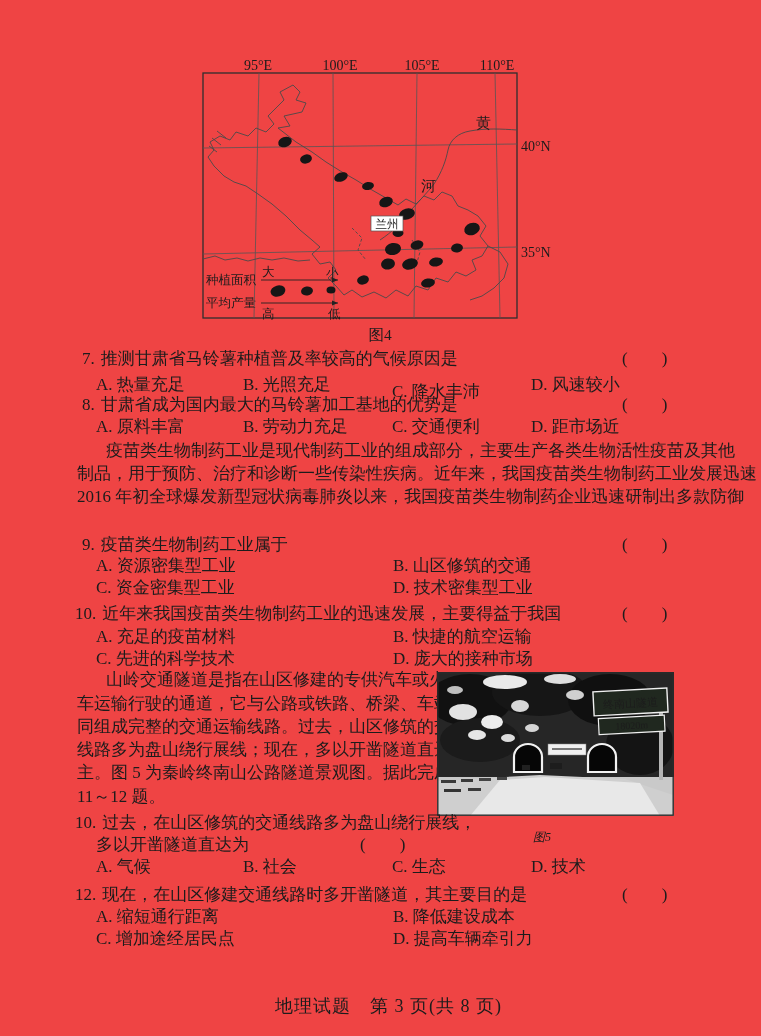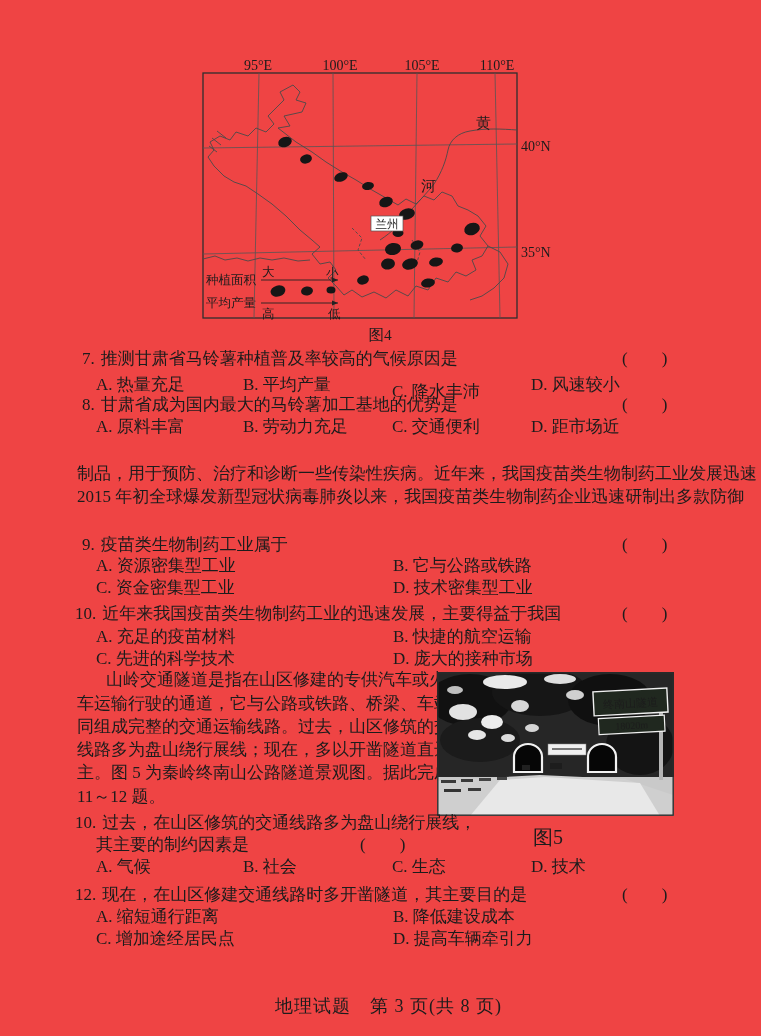--- a/index.html
+++ b/index.html
@@ -1,21 +1,21 @@
 <!DOCTYPE html>
 <html><head>
 <meta charset="utf-8">
 <style>
   html,body{margin:0;padding:0;background:#e8e8e8;}
   .page{position:relative;width:761px;height:1036px;margin:0 auto;background:#ef4444;
         font-family:"Liberation Serif","DejaVu Serif",serif;color:#1c1c1c;overflow:hidden;}
   .t{position:absolute;font-size:17px;line-height:20px;white-space:nowrap;}
   .num{margin-right:6px;}
   .bracket{font-size:17px;}
-  .caption{font-size:20px;}
+  .caption{font-size:12px;font-style:italic;}
   .footer{font-size:18px;letter-spacing:1px;}
   svg text{font-family:"Liberation Serif","DejaVu Serif",serif;fill:#1c1c1c;}
   .mapline{stroke:#4a4a4a;stroke-width:0.9;fill:none;}
   .grid{stroke:#555;stroke-width:0.8;fill:none;}
   .blob{fill:#161616;}
 </style>
 </head>
 <body>
 
 <div class="page">
@@ -101,38 +101,39 @@
       <text x="262" y="318" font-size="12.5">高</text>
       <text x="328" y="318" font-size="12.5">低</text>
     </g>
 
     <text x="380" y="340" font-size="15.5" text-anchor="middle">图4</text>
   </svg>
 
   <div class="t" style="left:82px;top:349px"><span class="num">7.</span><span>推测甘肃省马铃薯种植普及率较高的气候原因是</span></div>
   <div class="t bracket" style="left:622px;top:349px">(　　)</div>
   <div class="t" style="left:96px;top:375px">A. 热量充足</div>
-  <div class="t" style="left:243px;top:375px">B. 平均产量</div>
+  <div class="t" style="left:243px;top:375px">B. 光照充足</div>
   <div class="t" style="left:392px;top:382px">C. 降水丰沛</div>
   <div class="t" style="left:531px;top:375px">D. 风速较小</div>
 
   <div class="t" style="left:82px;top:395px"><span class="num">8.</span><span>甘肃省成为国内最大的马铃薯加工基地的优势是</span></div>
   <div class="t bracket" style="left:622px;top:395px">(　　)</div>
   <div class="t" style="left:96px;top:417px">A. 原料丰富</div>
   <div class="t" style="left:243px;top:417px">B. 劳动力充足</div>
   <div class="t" style="left:392px;top:417px">C. 交通便利</div>
   <div class="t" style="left:531px;top:417px">D. 距市场近</div>
 
+  <div class="t" style="left:106px;top:441px">疫苗类生物制药工业是现代制药工业的组成部分，主要生产各类生物活性疫苗及其他</div>
   <div class="t" style="left:77px;top:464px">制品，用于预防、治疗和诊断一些传染性疾病。近年来，我国疫苗类生物制药工业发展迅速，</div>
-  <div class="t" style="left:77px;top:487px">2015 年初全球爆发新型冠状病毒肺炎以来，我国疫苗类生物制药企业迅速研制出多款防御</div>
+  <div class="t" style="left:77px;top:487px">2016 年初全球爆发新型冠状病毒肺炎以来，我国疫苗类生物制药企业迅速研制出多款防御</div>
 
   <div class="t" style="left:82px;top:535px"><span class="num">9.</span><span>疫苗类生物制药工业属于</span></div>
   <div class="t bracket" style="left:622px;top:535px">(　　)</div>
   <div class="t" style="left:96px;top:556px">A. 资源密集型工业</div>
-  <div class="t" style="left:393px;top:556px">B. 它与公路或铁路</div>
+  <div class="t" style="left:393px;top:556px">B. 山区修筑的交通</div>
   <div class="t" style="left:96px;top:578px">C. 资金密集型工业</div>
   <div class="t" style="left:393px;top:578px">D. 技术密集型工业</div>
 
   <div class="t" style="left:75px;top:604px"><span class="num">10.</span><span>近年来我国疫苗类生物制药工业的迅速发展，主要得益于我国</span></div>
   <div class="t bracket" style="left:622px;top:604px">(　　)</div>
   <div class="t" style="left:96px;top:627px">A. 充足的疫苗材料</div>
   <div class="t" style="left:393px;top:627px">B. 快捷的航空运输</div>
   <div class="t" style="left:96px;top:649px">C. 先进的科学技术</div>
   <div class="t" style="left:393px;top:649px">D. 庞大的接种市场</div>
 
@@ -197,21 +198,21 @@
         <rect x="598" y="717" width="66" height="16" fill="#20281f" stroke="#f0f0f0" stroke-width="1.2"></rect>
         <text x="631" y="729" font-size="10" fill="#ffffff" text-anchor="middle">18020m</text>
       </g>
     </g>
 
     <rect x="437.8" y="672.8" width="235.4" height="142.4" fill="none" stroke="#2b2b2b" stroke-width="1.4"></rect>
   </svg>
   <div class="t caption" style="left:533px;top:827px">图5</div>
 
   <div class="t" style="left:75px;top:813px"><span class="num">10.</span><span>过去，在山区修筑的交通线路多为盘山绕行展线，</span></div>
-  <div class="t" style="left:96px;top:835px">其主要的制约因素是</div>
+  <div class="t" style="left:96px;top:835px">多以开凿隧道直达为</div>
   <div class="t bracket" style="left:360px;top:835px">(　　)</div>
   <div class="t" style="left:96px;top:857px">A. 气候</div>
   <div class="t" style="left:243px;top:857px">B. 社会</div>
   <div class="t" style="left:392px;top:857px">C. 生态</div>
   <div class="t" style="left:531px;top:857px">D. 技术</div>
 
   <div class="t" style="left:75px;top:885px"><span class="num">12.</span><span>现在，在山区修建交通线路时多开凿隧道，其主要目的是</span></div>
   <div class="t bracket" style="left:622px;top:885px">(　　)</div>
   <div class="t" style="left:96px;top:907px">A. 缩短通行距离</div>
   <div class="t" style="left:393px;top:907px">B. 降低建设成本</div>

